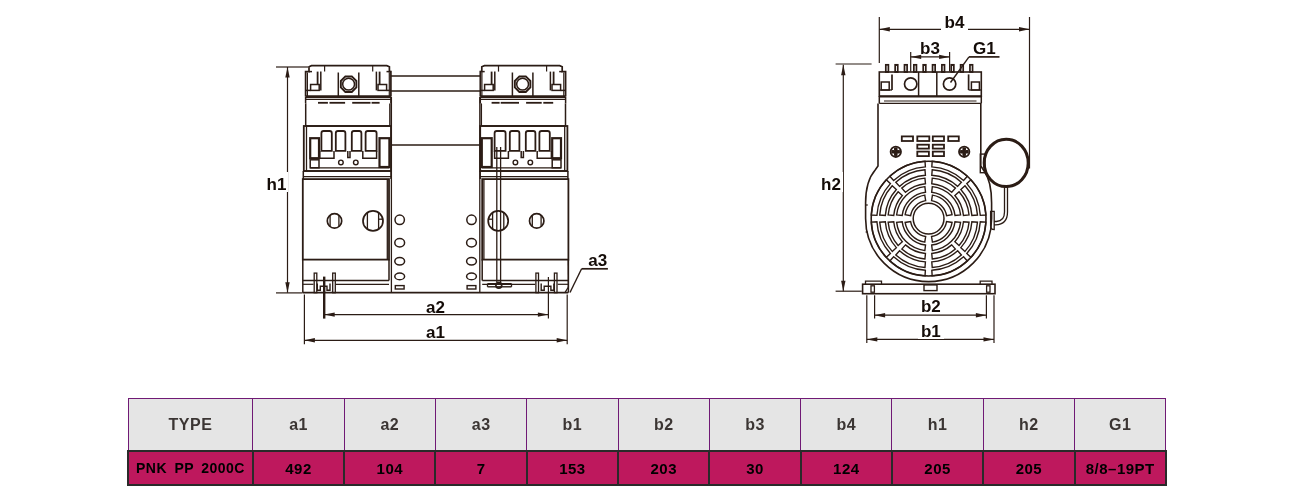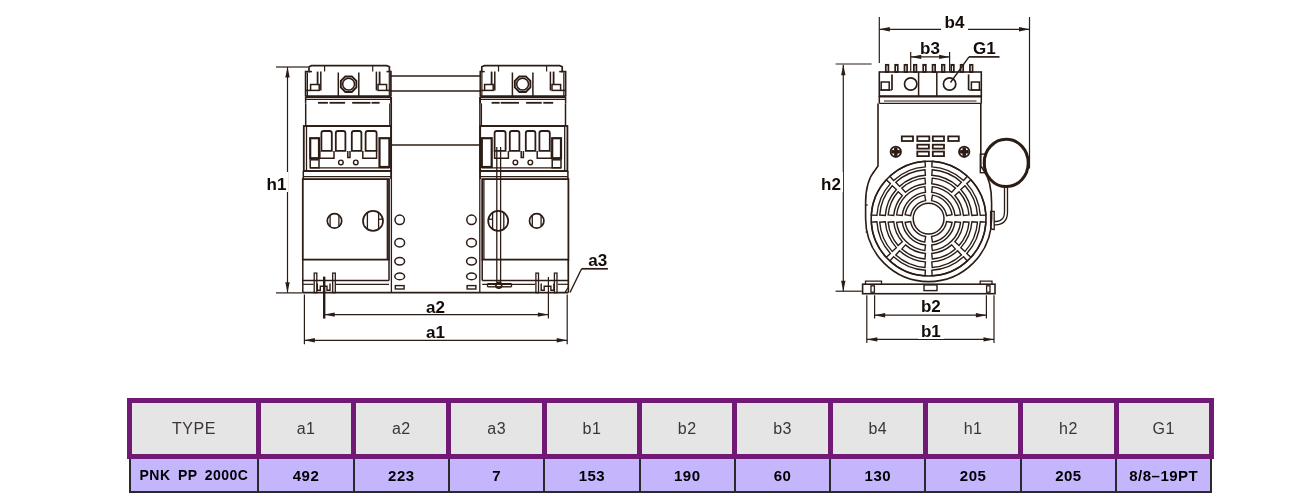--- a/index.html
+++ b/index.html
@@ -1,19 +1,19 @@
 <!DOCTYPE html>
 <html><head><meta charset="utf-8">
 <style>
 html,body{margin:0;padding:0;background:#fff;width:1300px;height:500px;overflow:hidden;}
 #wrap{position:relative;width:1300px;height:500px;font-family:"Liberation Sans",sans-serif;}
 svg{position:absolute;left:0;top:0;}
 table{position:absolute;left:127px;top:398px;border-collapse:collapse;table-layout:fixed;}
-th{background:#e5e5e5;border:5px solid #701a75;height:49px;font-size:16px;font-weight:normal;color:#3b3533;letter-spacing:0.5px;}
-td{background:#c4b5fd;border:2px solid #2a2a2a;height:30px;font-size:15px;font-weight:bold;color:#000;text-align:center;letter-spacing:0.5px;}
+th{background:#e5e5e5;border:1px solid #701a75;height:49px;font-size:16px;font-weight:bold;color:#3b3533;letter-spacing:0.5px;}
+td{background:#be185d;border:2px solid #2a2a2a;height:30px;font-size:15px;font-weight:bold;color:#000;text-align:center;letter-spacing:0.5px;}
 td:first-child{letter-spacing:0.5px;word-spacing:3px;font-size:14px;white-space:nowrap;}
 </style></head>
 <body>
 <div id="wrap">
 <svg width="1300" height="400" viewBox="0 0 1300 400">
 <path d="M305.6 96.2 L305.6 71.6 L309 71.6 L309 66.8 L311.5 65.7 L386.8 65.7 L389.4 66.8 L389.4 71.6 L390.9 71.6 L390.9 96.2" fill="none" stroke="#2b1c15" stroke-width="1.7" stroke-linejoin="miter"></path>
 <path d="M309 71.6 L312 71.6" fill="none" stroke="#2b1c15" stroke-width="1.5" stroke-linejoin="miter"></path>
 <path d="M386.5 71.6 L390.9 71.6" fill="none" stroke="#2b1c15" stroke-width="1.5" stroke-linejoin="miter"></path>
 <line x1="324.6" y1="65.7" x2="324.6" y2="71.6" stroke="#2b1c15" stroke-width="1.2"></line>
 <line x1="372.7" y1="65.7" x2="372.7" y2="71.6" stroke="#2b1c15" stroke-width="1.2"></line>
@@ -328,24 +328,24 @@
           <th style="width:88.3px">b2</th>
           <th style="width:88.3px">b3</th>
           <th style="width:88.3px">b4</th>
           <th style="width:88.3px">h1</th>
           <th style="width:88.3px">h2</th>
           <th style="width:88.3px">G1</th>
         </tr>
         <tr>
           <td>PNK PP 2000C</td>
           <td>492</td>
-          <td>223</td>
+          <td>104</td>
           <td>7</td>
           <td>153</td>
-          <td>190</td>
-          <td>60</td>
-          <td>130</td>
+          <td>203</td>
+          <td>30</td>
+          <td>124</td>
           <td>205</td>
           <td>205</td>
           <td>8/8–19PT</td>
         </tr>
       </tbody>
     </table>
 </div>
 </body></html>

